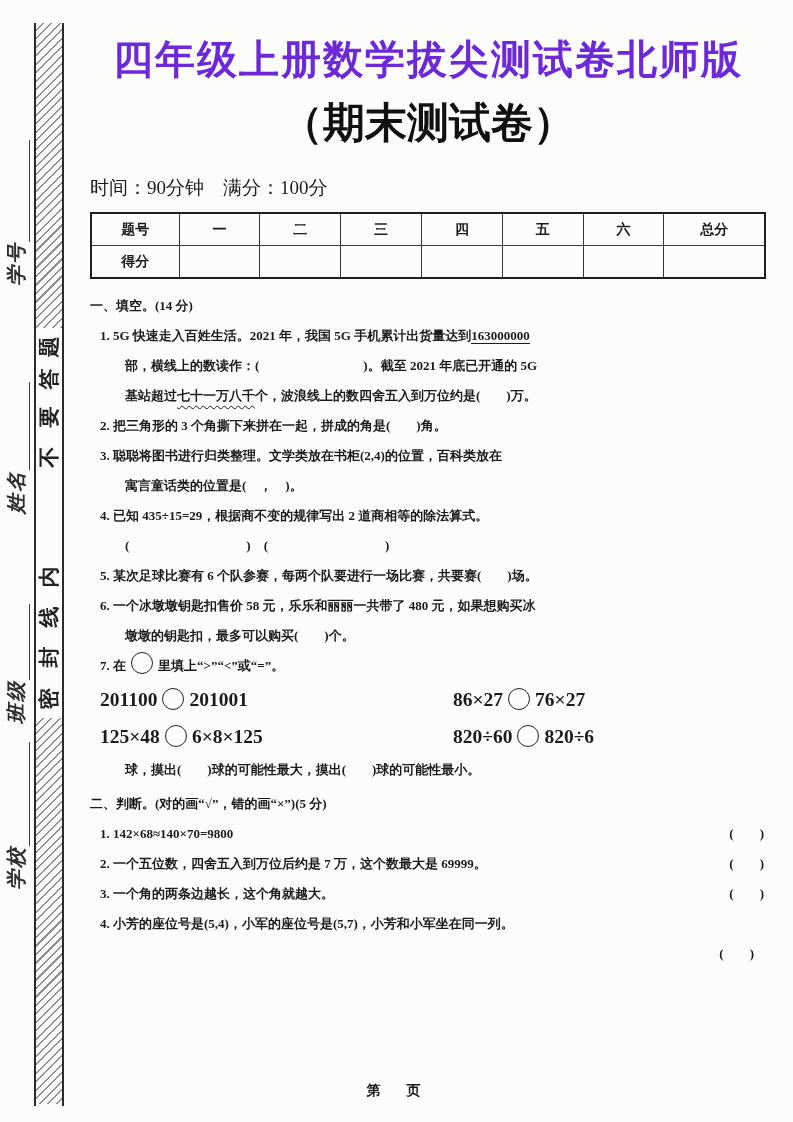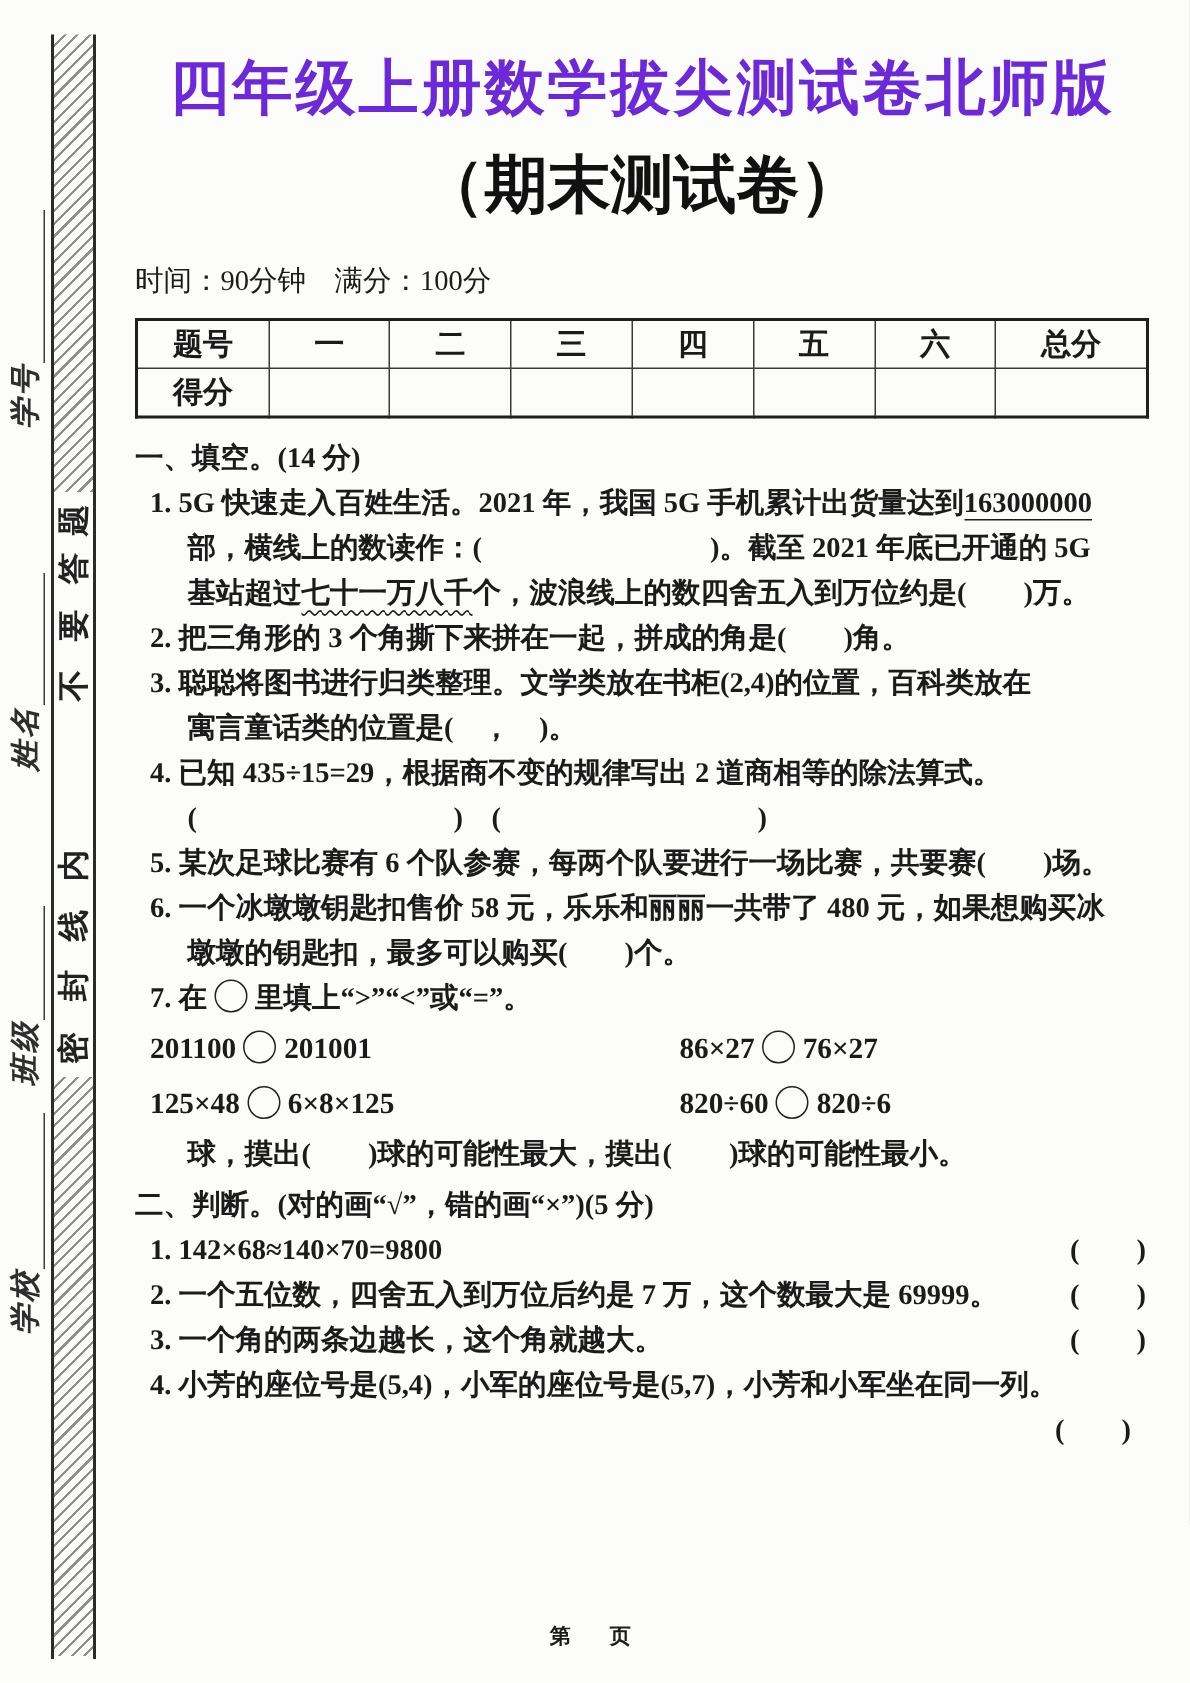--- a/index.html
+++ b/index.html
@@ -23,23 +23,23 @@
   .main{position:absolute;left:90px;top:32px;width:676px;}
   .title{text-align:center;font-family:"Liberation Sans", sans-serif;font-weight:900;
          font-size:40px;line-height:54px;letter-spacing:2px;color:#6d28d9;}
   .subtitle{text-align:center;font-family:"Liberation Sans", sans-serif;font-weight:900;
             font-size:42px;line-height:46px;margin-top:14px;color:#111;}
   .meta{text-align:left;font-size:19px;line-height:24px;margin-top:30px;padding-right:10px;
         font-weight:400;}
   
   table.score{width:100%;margin-top:12px;border-collapse:collapse;border:2.5px solid #1f1f1f;}
   table.score td{border:1.3px solid #3a3a3a;height:31px;text-align:center;
-                 font-size:20px;font-weight:700;padding:0;}
+                 font-size:14px;font-weight:700;padding:0;}
   
-  .ln{font-size:19px;line-height:30px;font-weight:600;white-space:pre-wrap;padding-left:10px;}
+  .ln{font-size:13px;line-height:30px;font-weight:600;white-space:pre-wrap;padding-left:10px;}
   .ln.cont{padding-left:35px;}
   .ln.sec{padding-left:0;font-weight:800;}
   .u-straight{border-bottom:1.8px solid #1b1b1b;}
   .u-wavy{text-decoration-line:underline;text-decoration-style:wavy;
           text-decoration-thickness:1px;text-underline-offset:5px;}
   .circle{display:inline-block;width:20px;height:20px;border:1.7px solid #222;border-radius:50%;
           vertical-align:-4px;margin:0 5px;background:transparent;}
   .cmp-grid{display:grid;grid-template-columns:53% 47%;row-gap:7px;margin:4px 0 3px 0;
             padding-left:10px;}
   .cmp{font-size:19.5px;font-weight:600;line-height:30px;}

